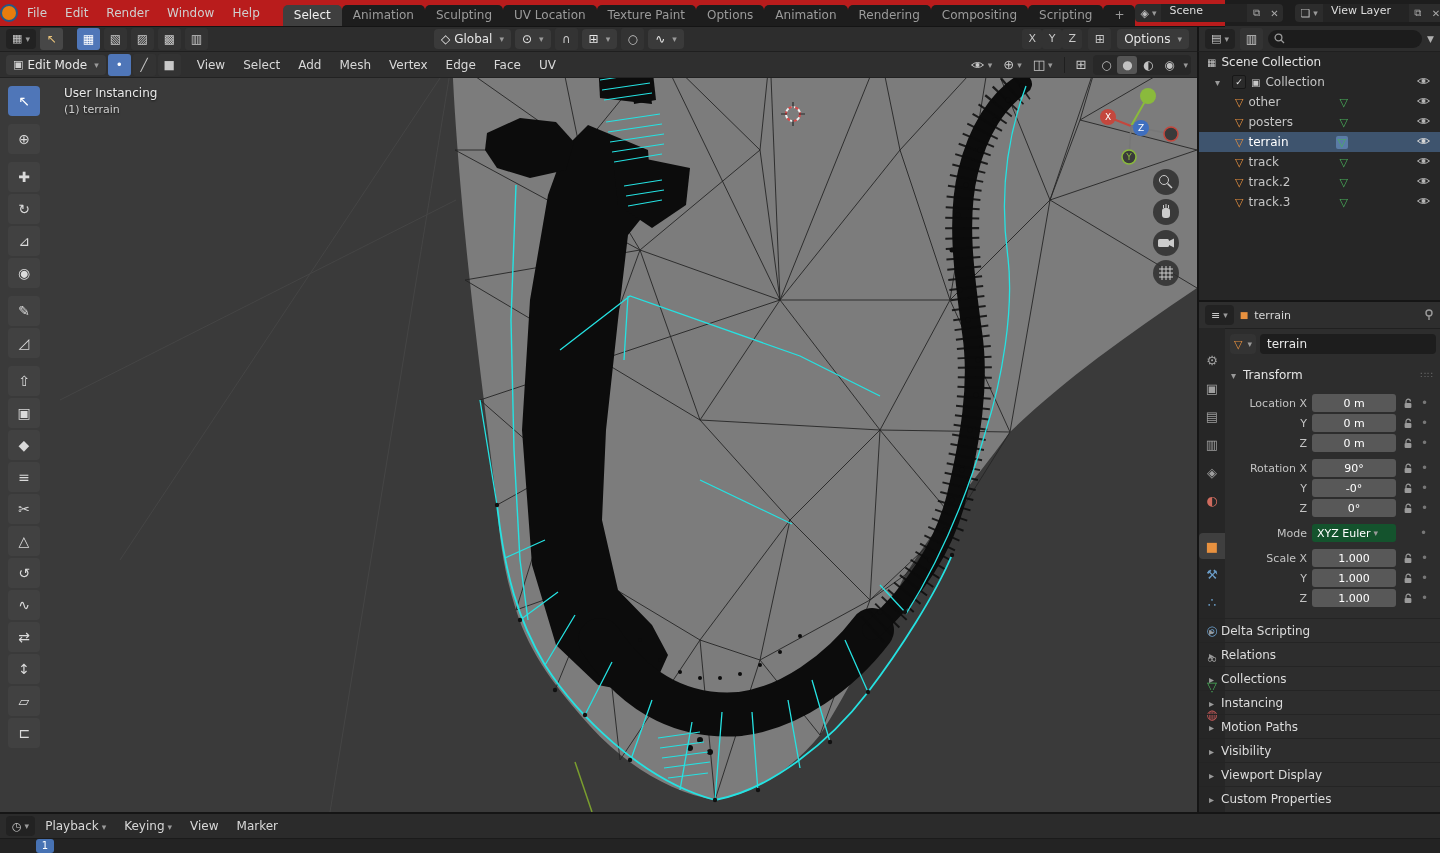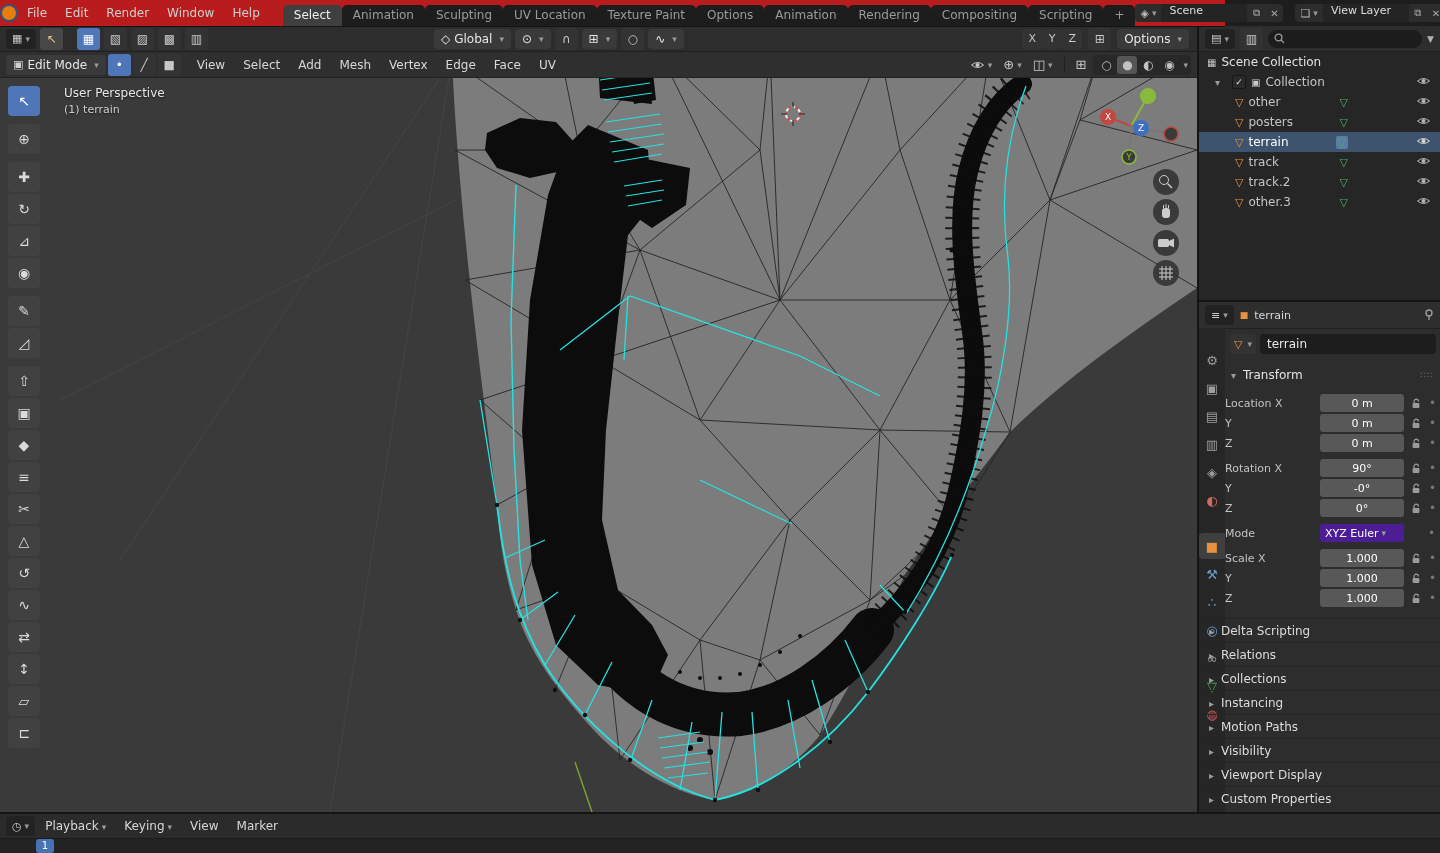--- a/index.html
+++ b/index.html
@@ -41,23 +41,23 @@
   .olrow{height:20px;display:flex;align-items:center;gap:5px;font-size:12px;color:#c5c5c5;position:relative}
   .olrow.sel{background:#3e546e;color:#fff}
   .olmesh{color:#e8913f;font-size:11px}
   .oldata{position:absolute;right:92px;color:#49b05a;font-size:11px}
   .oldata.selbox{background:#5a7ca6;border-radius:2px;padding:0 2px}
   .oleye{position:absolute;right:9px}
   .olchk{width:12px;height:12px;background:#2a2a2a;border:1px solid #171717;border-radius:2px;color:#e5e5e5;font-size:9px;display:inline-flex;align-items:center;justify-content:center}
   
   .ptab{width:26px;height:26px;display:flex;align-items:center;justify-content:center;font-size:13px;color:#9f9f9f}
   .ptab.on{background:#3f3f3f;border-radius:4px 0 0 4px}
-  .plabel{width:82px;padding-right:13px;font-size:11px;color:#c3c3c3;white-space:nowrap}
+  .plabel{width:82px;text-align:right;padding-right:5px;font-size:11px;color:#c3c3c3;white-space:nowrap}
   .pfield{width:84px;height:18px;background:#585858;border-radius:3px;color:#fff;font-size:11px;display:flex;align-items:center;justify-content:center}
-  .pfield.drop{background:#4c1d95;justify-content:flex-start;padding:0 5px;width:74px}
+  .pfield.drop{background:#14532d;justify-content:flex-start;padding:0 5px;width:74px}
   .pdot{color:#777;margin-left:8px}
   .sect{height:24px;display:flex;align-items:center;font-size:12px;color:#dcdcdc;padding-left:10px;border-top:1px solid #242424;width:100%}
   .namefld{flex:1;height:20px;background:#1d1d1d;border-radius:4px;color:#e8e8e8;font-size:12px;display:flex;align-items:center;padding-left:7px}
   .chip{height:20px;background:#333;border-radius:4px;padding:0 4px;gap:2px}
   .search{height:18px;background:#1c1c1c;border-radius:9px;flex:1;display:flex;align-items:center;padding:0 6px}
 </style>
 </head>
 <body>
 
 <div class="a f" style="left:0;top:0;width:1225px;height:26px;background:#b91c1c;border-bottom:1px solid #141414;z-index:10">
@@ -299,21 +299,21 @@
       <span class="shd">○</span>
       <span class="shd on">●</span>
       <span class="shd">◐</span>
       <span class="shd">◉</span>
       <span class="chev">▾</span>
     </span>
   </div>
 </div>
 
 <div class="a" style="left:64px;top:86px;z-index:4;text-shadow:0 1px 2px rgba(0,0,0,.6)">
-  <div style="font-size:12px;color:#e8e8e8">User Perspective</div>
+  <div style="font-size:12px;color:#e8e8e8">User Instancing</div>
   <div style="font-size:11px;color:#cfcfcf;margin-top:3px">(1) terrain</div>
 </div>
 
 <div class="a" style="left:8px;top:86px;z-index:6">
   <div class="tool on">↖</div>
   <div class="tool gap">⊕</div>
   <div class="tool gap">✚</div>
   <div class="tool">↻</div>
   <div class="tool">⊿</div>
   <div class="tool">◉</div>
@@ -403,21 +403,21 @@
     <span class="olmesh">▽</span>
     <span>track.2</span>
     <span class="oldata">▽</span>
     <span class="oleye"><svg width="15" height="10" viewBox="0 0 14 10">
           <path d="M1,5 Q7,0 13,5 Q7,10 1,5 Z" fill="none" stroke="#b5b5b5"></path>
           <circle cx="7" cy="5" r="2" fill="#b5b5b5"></circle>
         </svg></span>
   </div>
   <div class="olrow" style="padding-left:36px">
     <span class="olmesh">▽</span>
-    <span>other.3</span>
+    <span>track.3</span>
     <span class="oldata">▽</span>
     <span class="oleye"><svg width="15" height="10" viewBox="0 0 14 10">
           <path d="M1,5 Q7,0 13,5 Q7,10 1,5 Z" fill="none" stroke="#b5b5b5"></path>
           <circle cx="7" cy="5" r="2" fill="#b5b5b5"></circle>
         </svg></span>
   </div>
 </div>
 
 <div class="a" style="left:1197px;top:300px;width:243px;height:512px;background:#2d2d2d;border-left:2px solid #151515;border-top:2px solid #151515;box-sizing:border-box;z-index:8">
   <div class="f" style="height:26px;background:#2e2e2e;border-bottom:1px solid #202020;gap:6px;padding:0 6px">

